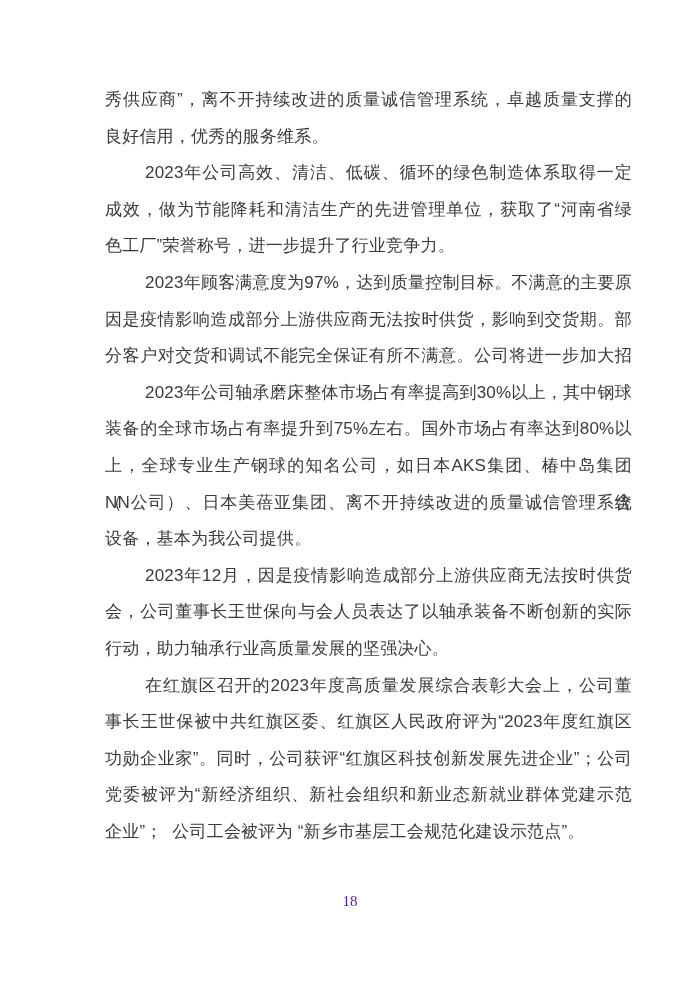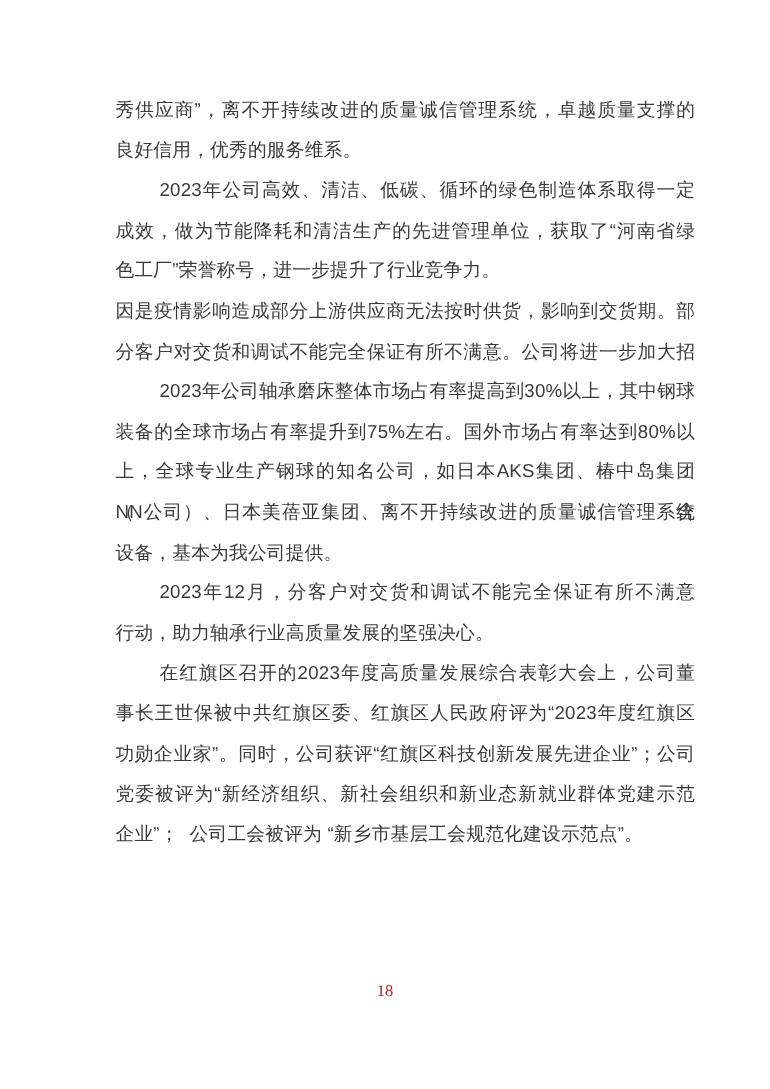--- a/index.html
+++ b/index.html
@@ -49,47 +49,49 @@
     text-indent: 40px;
   }
   .page-number {
     position: absolute;
     left: 0;
     top: 893px;
     width: 700px;
     text-align: center;
     font-family: "Liberation Serif", "DejaVu Serif", serif;
     font-size: 15px;
-    color: #b91c1c;
+    color: #4c1d95;
   }
 </style>
 </head>
 <body>
 
 <div class="page">
 
   <div class="text-block">
 
     <p class="line">秀供应商”，离不开持续改进的质量诚信管理系统，卓越质量支撑的</p>
     <p class="line end">良好信用，优秀的服务维系。</p>
 
     <p class="line ind">2023年公司高效、清洁、低碳、循环的绿色制造体系取得一定</p>
     <p class="line">成效，做为节能降耗和清洁生产的先进管理单位，获取了“河南省绿</p>
     <p class="line end">色工厂”荣誉称号，进一步提升了行业竞争力。</p>
 
+    <p class="line ind">2023年顾客满意度为97%，达到质量控制目标。不满意的主要原</p>
     <p class="line">因是疫情影响造成部分上游供应商无法按时供货，影响到交货期。部</p>
     <p class="line">分客户对交货和调试不能完全保证有所不满意。公司将进一步加大招</p>
 
     <p class="line ind">2023年公司轴承磨床整体市场占有率提高到30%以上，其中钢球</p>
     <p class="line">装备的全球市场占有率提升到75%左右。国外市场占有率达到80%以</p>
     <p class="line">上，全球专业生产钢球的知名公司，如日本AKS集团、椿中岛集团（含</p>
     <p class="line">NN公司）、日本美蓓亚集团、离不开持续改进的质量诚信管理系统</p>
     <p class="line end">设备，基本为我公司提供。</p>
 
-    <p class="line ind">2023年12月，分客户对交货和调试不能完全保证有所不满意</p>
+    <p class="line ind">2023年12月，因是疫情影响造成部分上游供应商无法按时供货</p>
+    <p class="line">会，公司董事长王世保向与会人员表达了以轴承装备不断创新的实际</p>
     <p class="line end">行动，助力轴承行业高质量发展的坚强决心。</p>
 
     <p class="line ind">在红旗区召开的2023年度高质量发展综合表彰大会上，公司董</p>
     <p class="line">事长王世保被中共红旗区委、红旗区人民政府评为“2023年度红旗区</p>
     <p class="line">功勋企业家”。同时，公司获评“红旗区科技创新发展先进企业”；公司</p>
     <p class="line">党委被评为“新经济组织、新社会组织和新业态新就业群体党建示范</p>
     <p class="line end">企业”；  公司工会被评为 “新乡市基层工会规范化建设示范点”。</p>
 
   </div>
 

